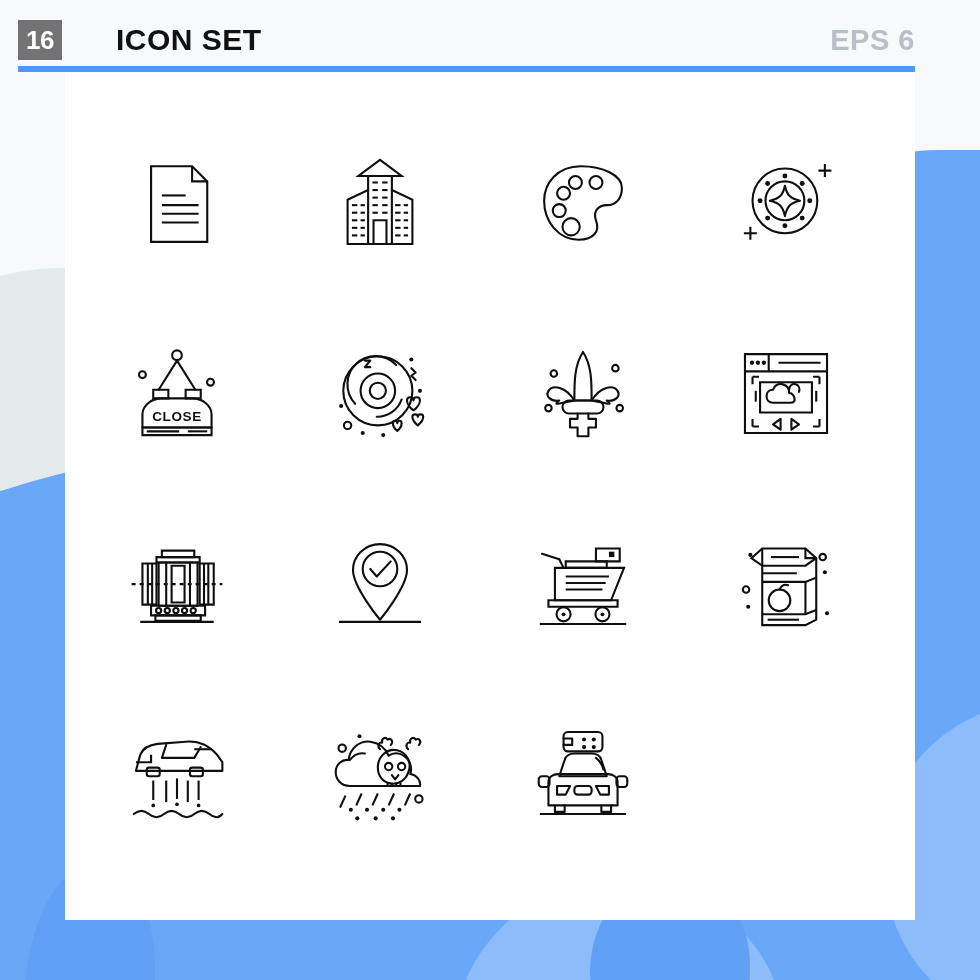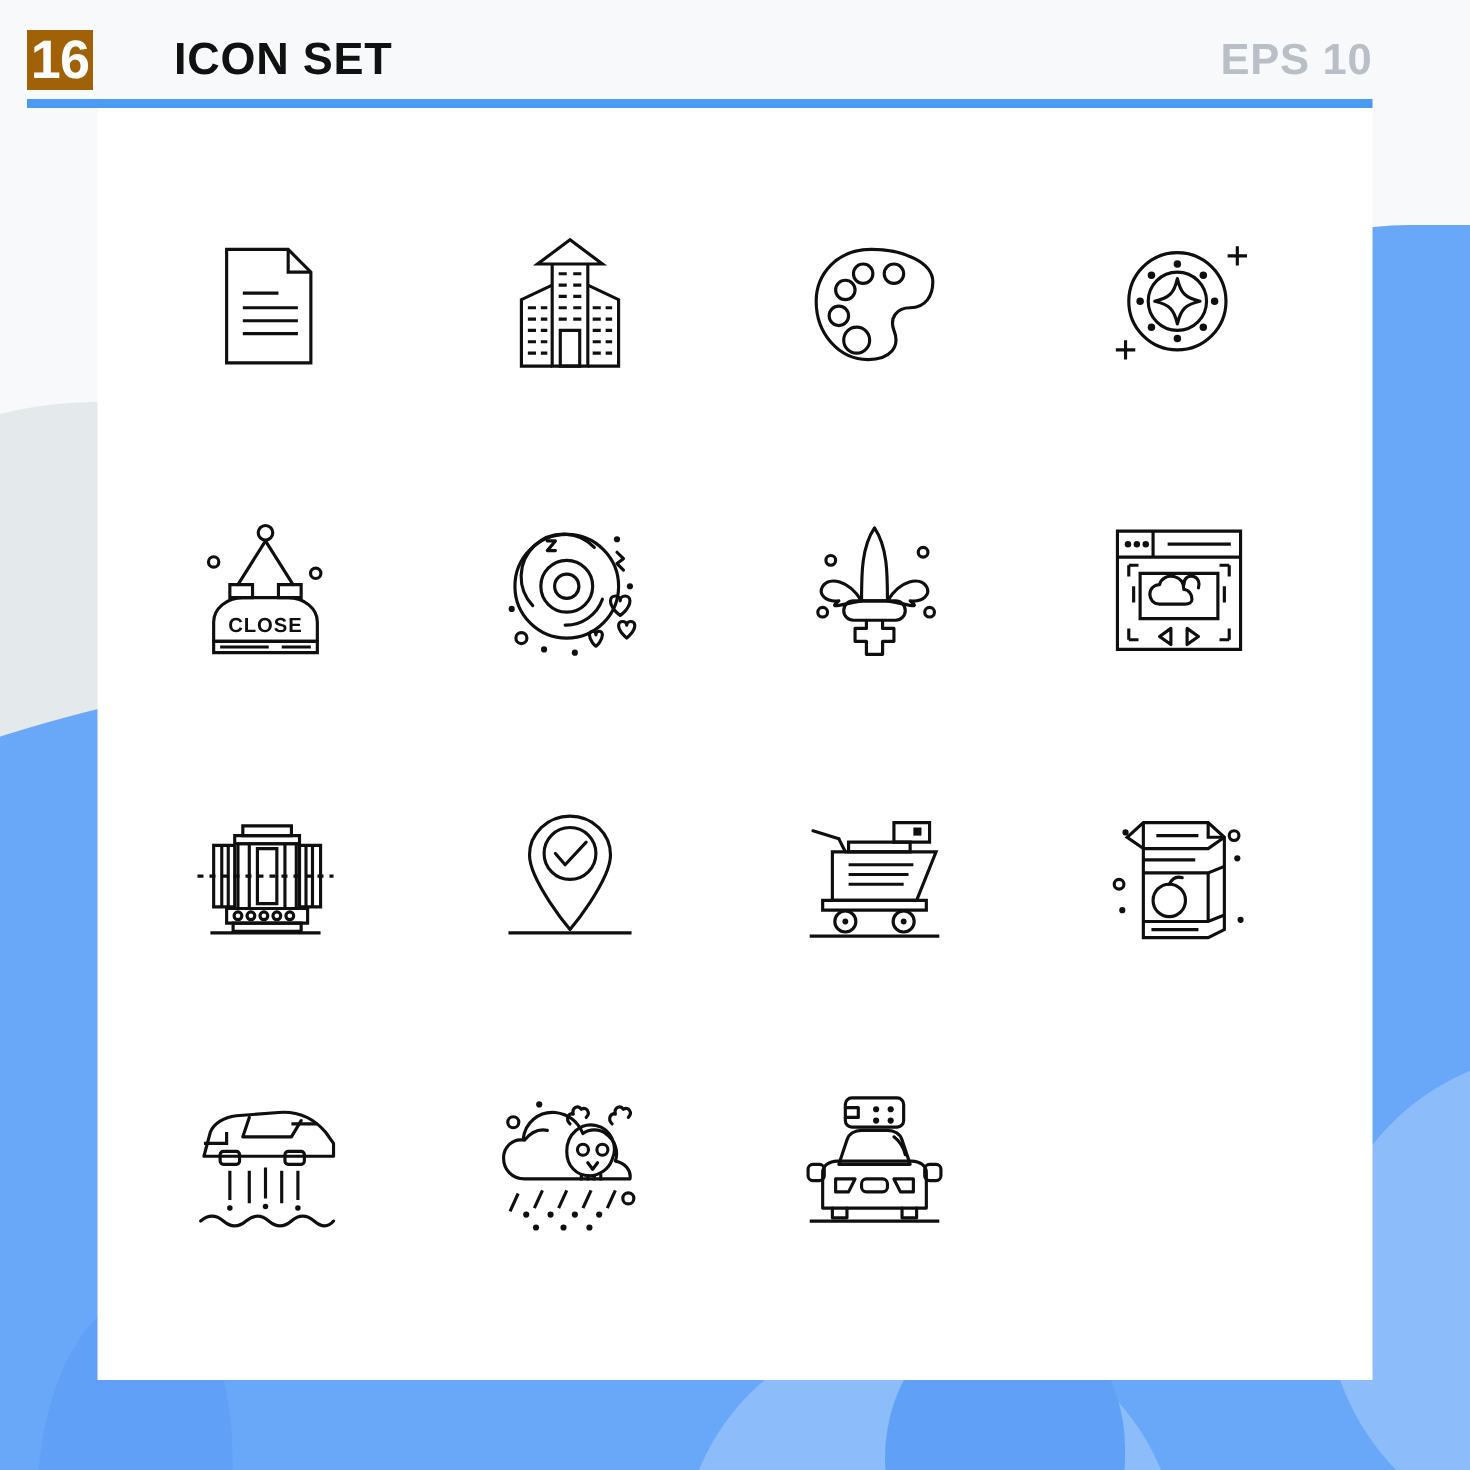--- a/index.html
+++ b/index.html
@@ -99,23 +99,23 @@
     width: 980px;
     height: 74px;
     z-index: 5;
   }
   .count-badge {
     position: absolute;
     left: 18px;
     top: 20px;
     width: 44px;
     height: 40px;
-    background: #a16207;
+    background: #737373;
     color: #ffffff;
-    font-size: 36px;
+    font-size: 26px;
     font-weight: bold;
     line-height: 40px;
     text-align: center;
     letter-spacing: -0.5px;
   }
   .header-title {
     position: absolute;
     left: 80px;
     top: 20px;
     height: 40px;
@@ -214,21 +214,21 @@
     <div class="blob-blue-right"></div>
     <div class="blob-blue-light-right"></div>
     <div class="blob-blue-light-bottom"></div>
     <div class="blob-blue-dark-bottom"></div>
     <div class="blob-blue-dark-left"></div>
   </div>
 
   <div class="header">
     <div class="count-badge">16</div>
     <div class="header-title">ICON SET</div>
-    <div class="header-eps">EPS 10</div>
+    <div class="header-eps">EPS 6</div>
     <div class="header-rule"></div>
   </div>
 
   <div class="card">
     <div class="grid">
 
       <div class="cell">
         <svg viewBox="0 0 100 100">
           <path class="ln-sq" d="M26 16 H64 L78 30 V86 H26 Z"></path>
           <path class="ln-sq" d="M64 16 V30 H78"></path>

